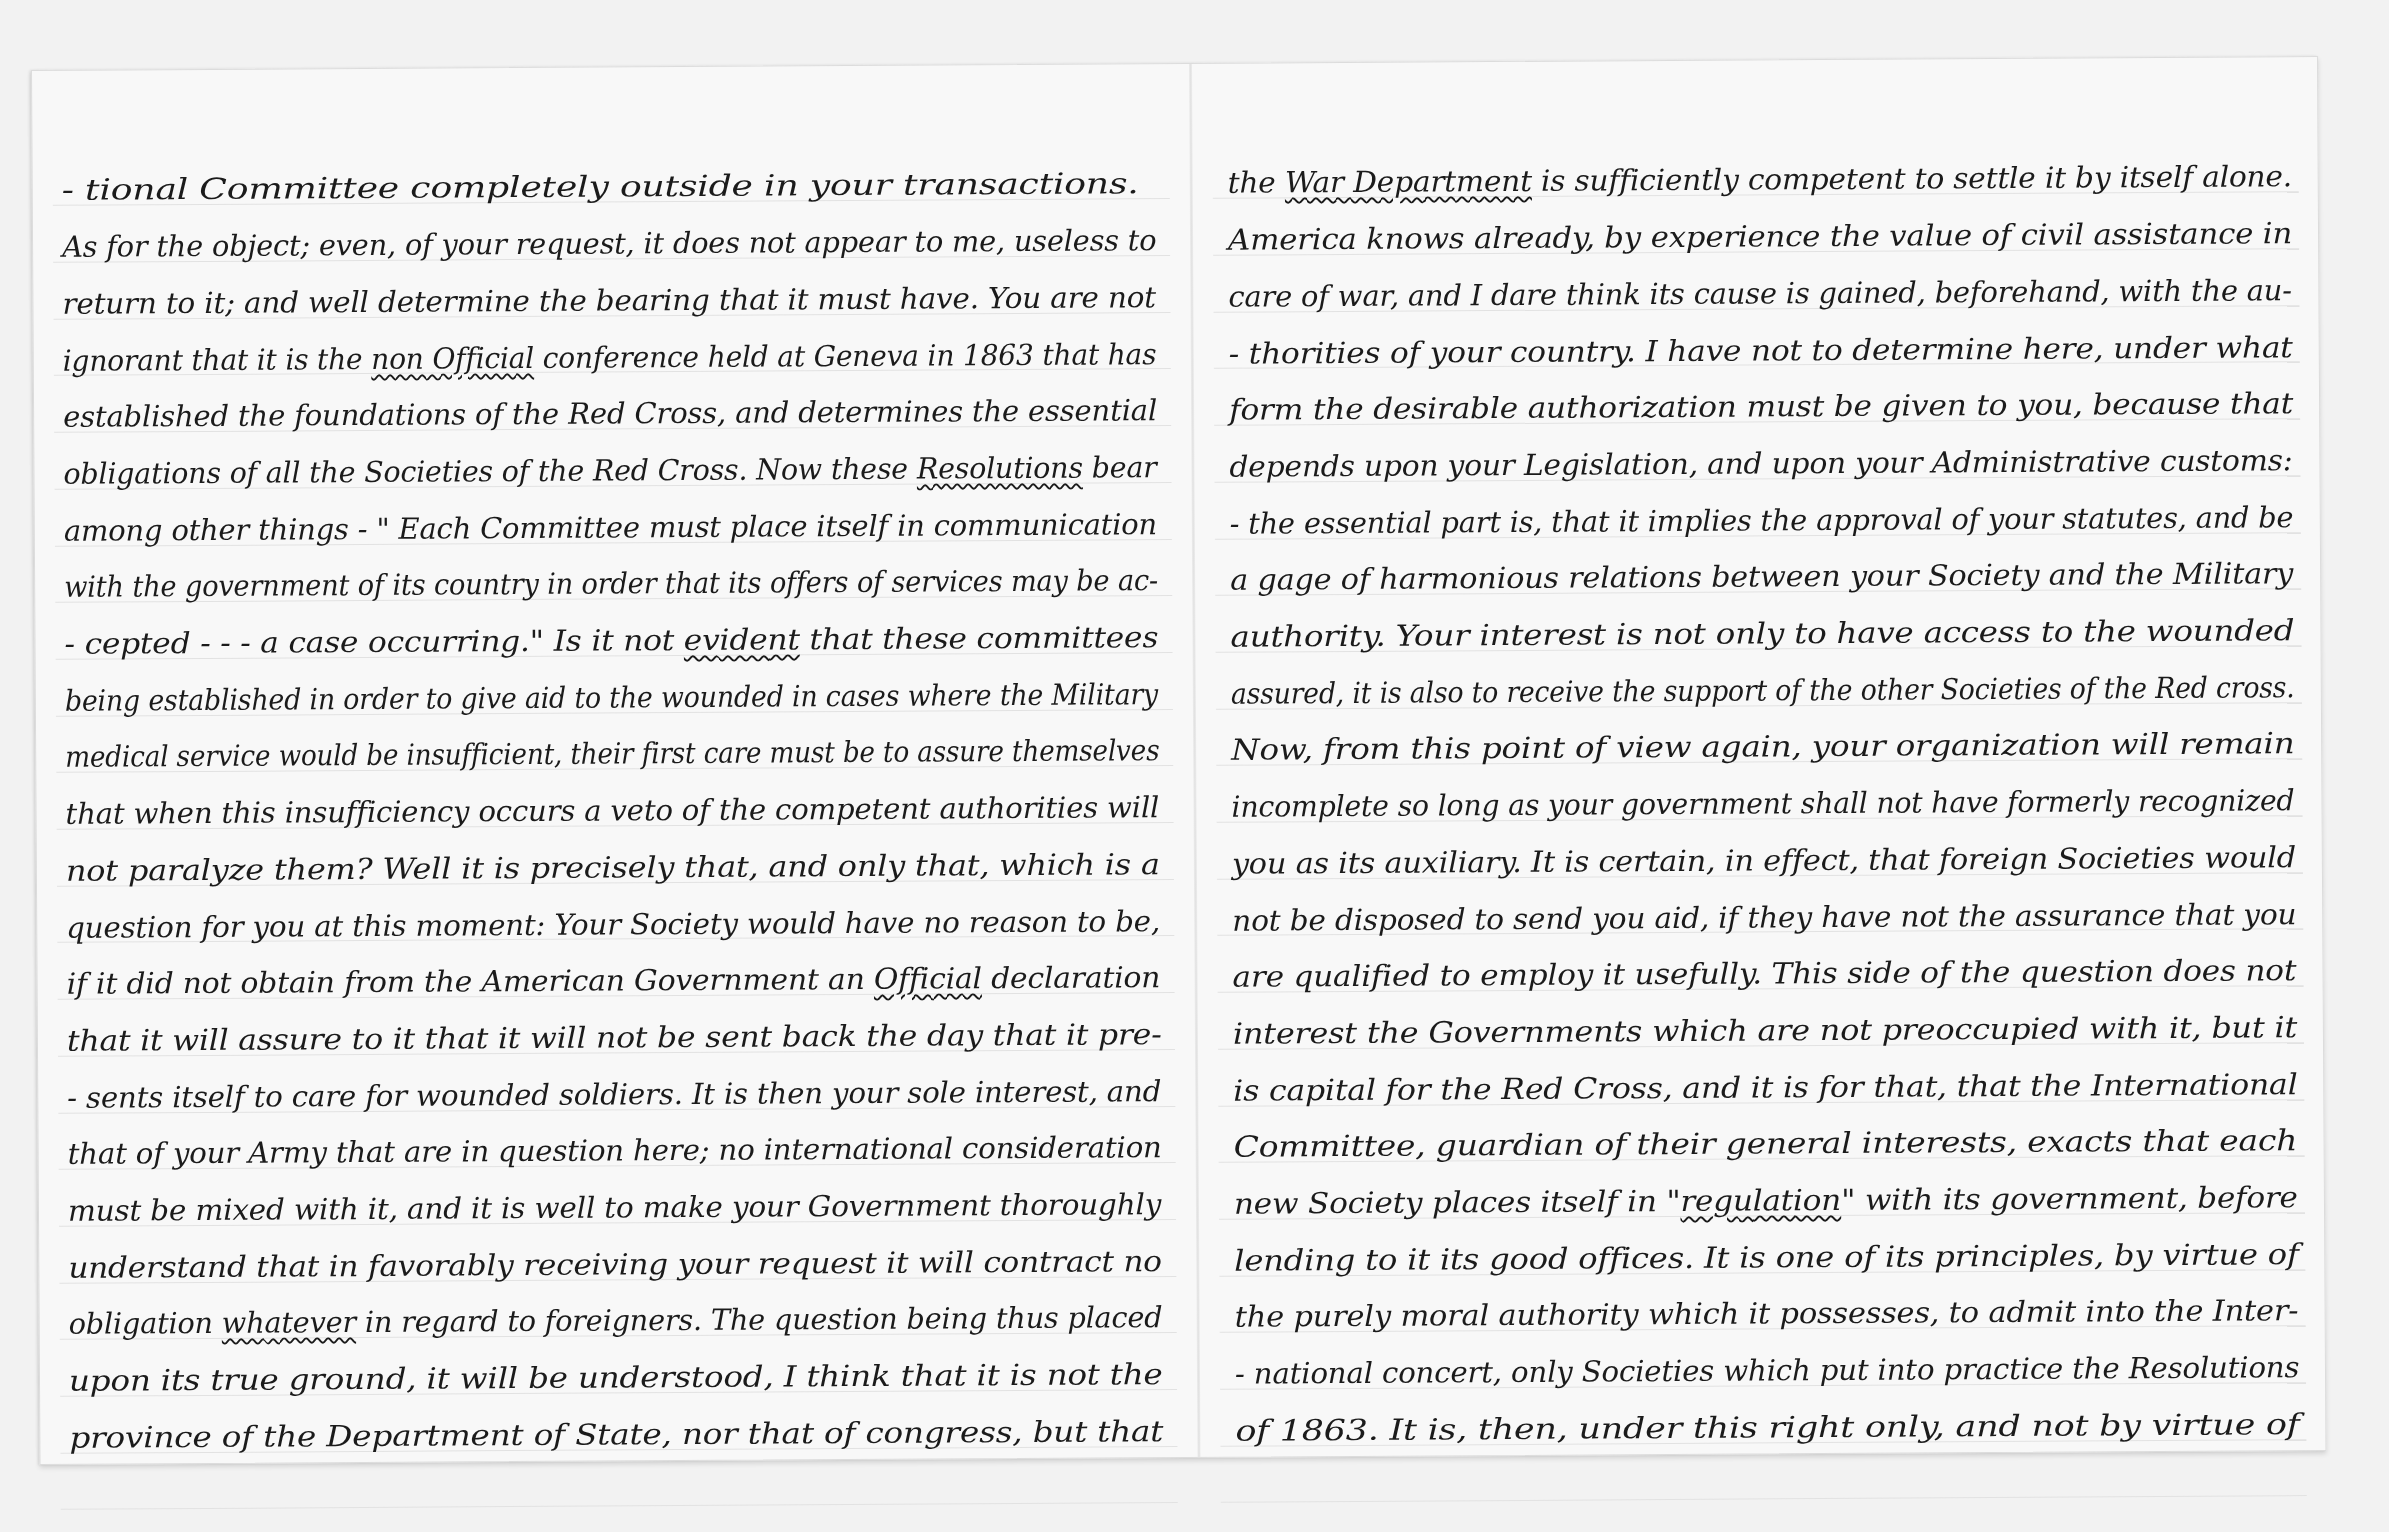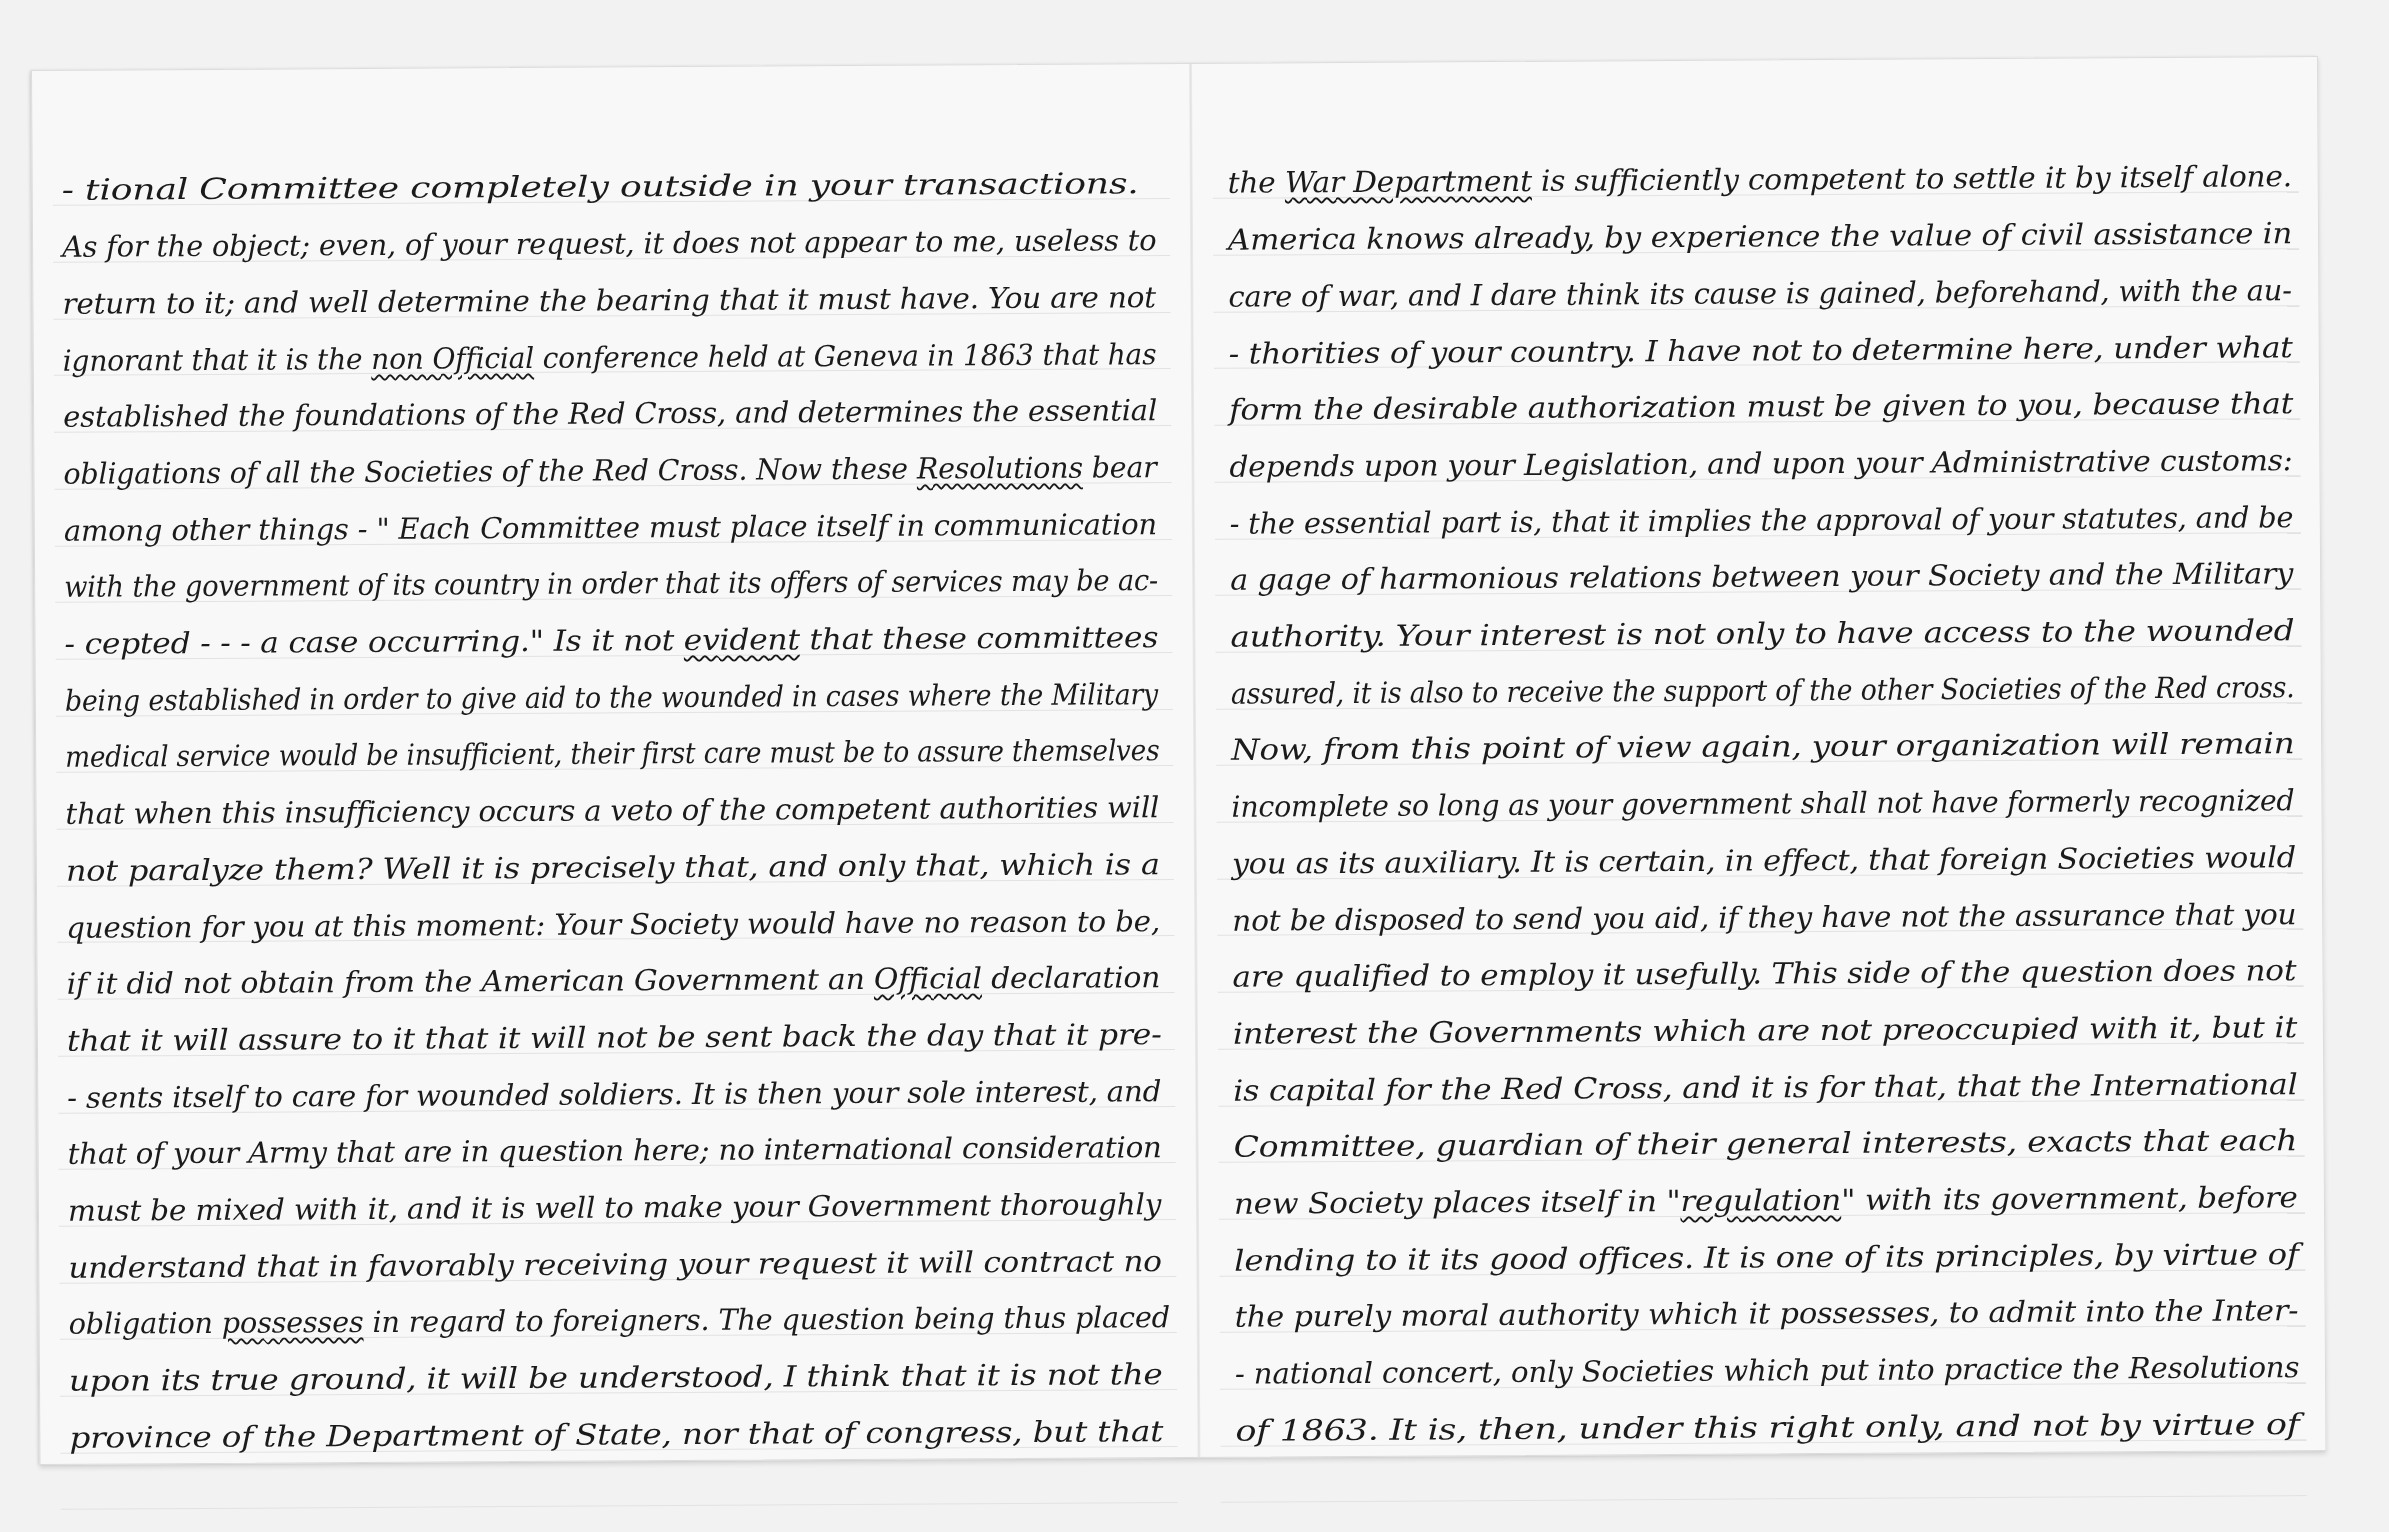--- a/index.html
+++ b/index.html
@@ -103,21 +103,21 @@
         <div class="line" style="left: 29px; top: 672px; transform: scaleX(0.906); transform-origin: left top;">medical service would be insufficient, their first care must be to assure themselves</div>
         <div class="line" style="left: 29px; top: 729px; transform: scaleX(1.006); transform-origin: left top;">that when this insufficiency occurs a veto of the competent authorities will</div>
         <div class="line" style="left: 29px; top: 786px; transform: scaleX(1.102); transform-origin: left top;">not paralyze them? Well it is precisely that, and only that, which is a</div>
         <div class="line" style="left: 29px; top: 843px; transform: scaleX(1.011); transform-origin: left top;">question for you at this moment: Your Society would have no reason to be,</div>
         <div class="line" style="left: 29px; top: 899px; transform: scaleX(1.028); transform-origin: left top;">if it did not obtain from the American Government an <span class="u">Official</span> declaration</div>
         <div class="line" style="left: 29px; top: 956px; transform: scaleX(1.085); transform-origin: left top;">that it will assure to it that it will not be sent back the day that it pre-</div>
         <div class="line" style="left: 29px; top: 1013px; transform: scaleX(1.009); transform-origin: left top;">- sents itself to care for wounded soldiers. It is then your sole interest, and</div>
         <div class="line" style="left: 29px; top: 1069px; transform: scaleX(1.009); transform-origin: left top;">that of your Army that are in question here; no international consideration</div>
         <div class="line" style="left: 29px; top: 1126px; transform: scaleX(1.017); transform-origin: left top;">must be mixed with it, and it is well to make your Government thoroughly</div>
         <div class="line" style="left: 29px; top: 1183px; transform: scaleX(1.074); transform-origin: left top;">understand that in favorably receiving your request it will contract no</div>
-        <div class="line" style="left: 29px; top: 1239px; transform: scaleX(0.991); transform-origin: left top;">obligation <span class="u">possesses</span> in regard to foreigners. The question being thus placed</div>
+        <div class="line" style="left: 29px; top: 1239px; transform: scaleX(0.991); transform-origin: left top;">obligation <span class="u">whatever</span> in regard to foreigners. The question being thus placed</div>
         <div class="line" style="left: 29px; top: 1296px; transform: scaleX(1.124); transform-origin: left top;">upon its true ground, it will be understood, I think that it is not the</div>
         <div class="line" style="left: 29px; top: 1353px; transform: scaleX(1.128); transform-origin: left top;">province of the Department of State, nor that of congress, but that</div>
       </div>
     <div class="page right" id="page-right">
         <div class="rule" style="top: 134px;"></div>
         <div class="rule" style="top: 191px;"></div>
         <div class="rule" style="top: 248px;"></div>
         <div class="rule" style="top: 304px;"></div>
         <div class="rule" style="top: 361px;"></div>
         <div class="rule" style="top: 418px;"></div>

